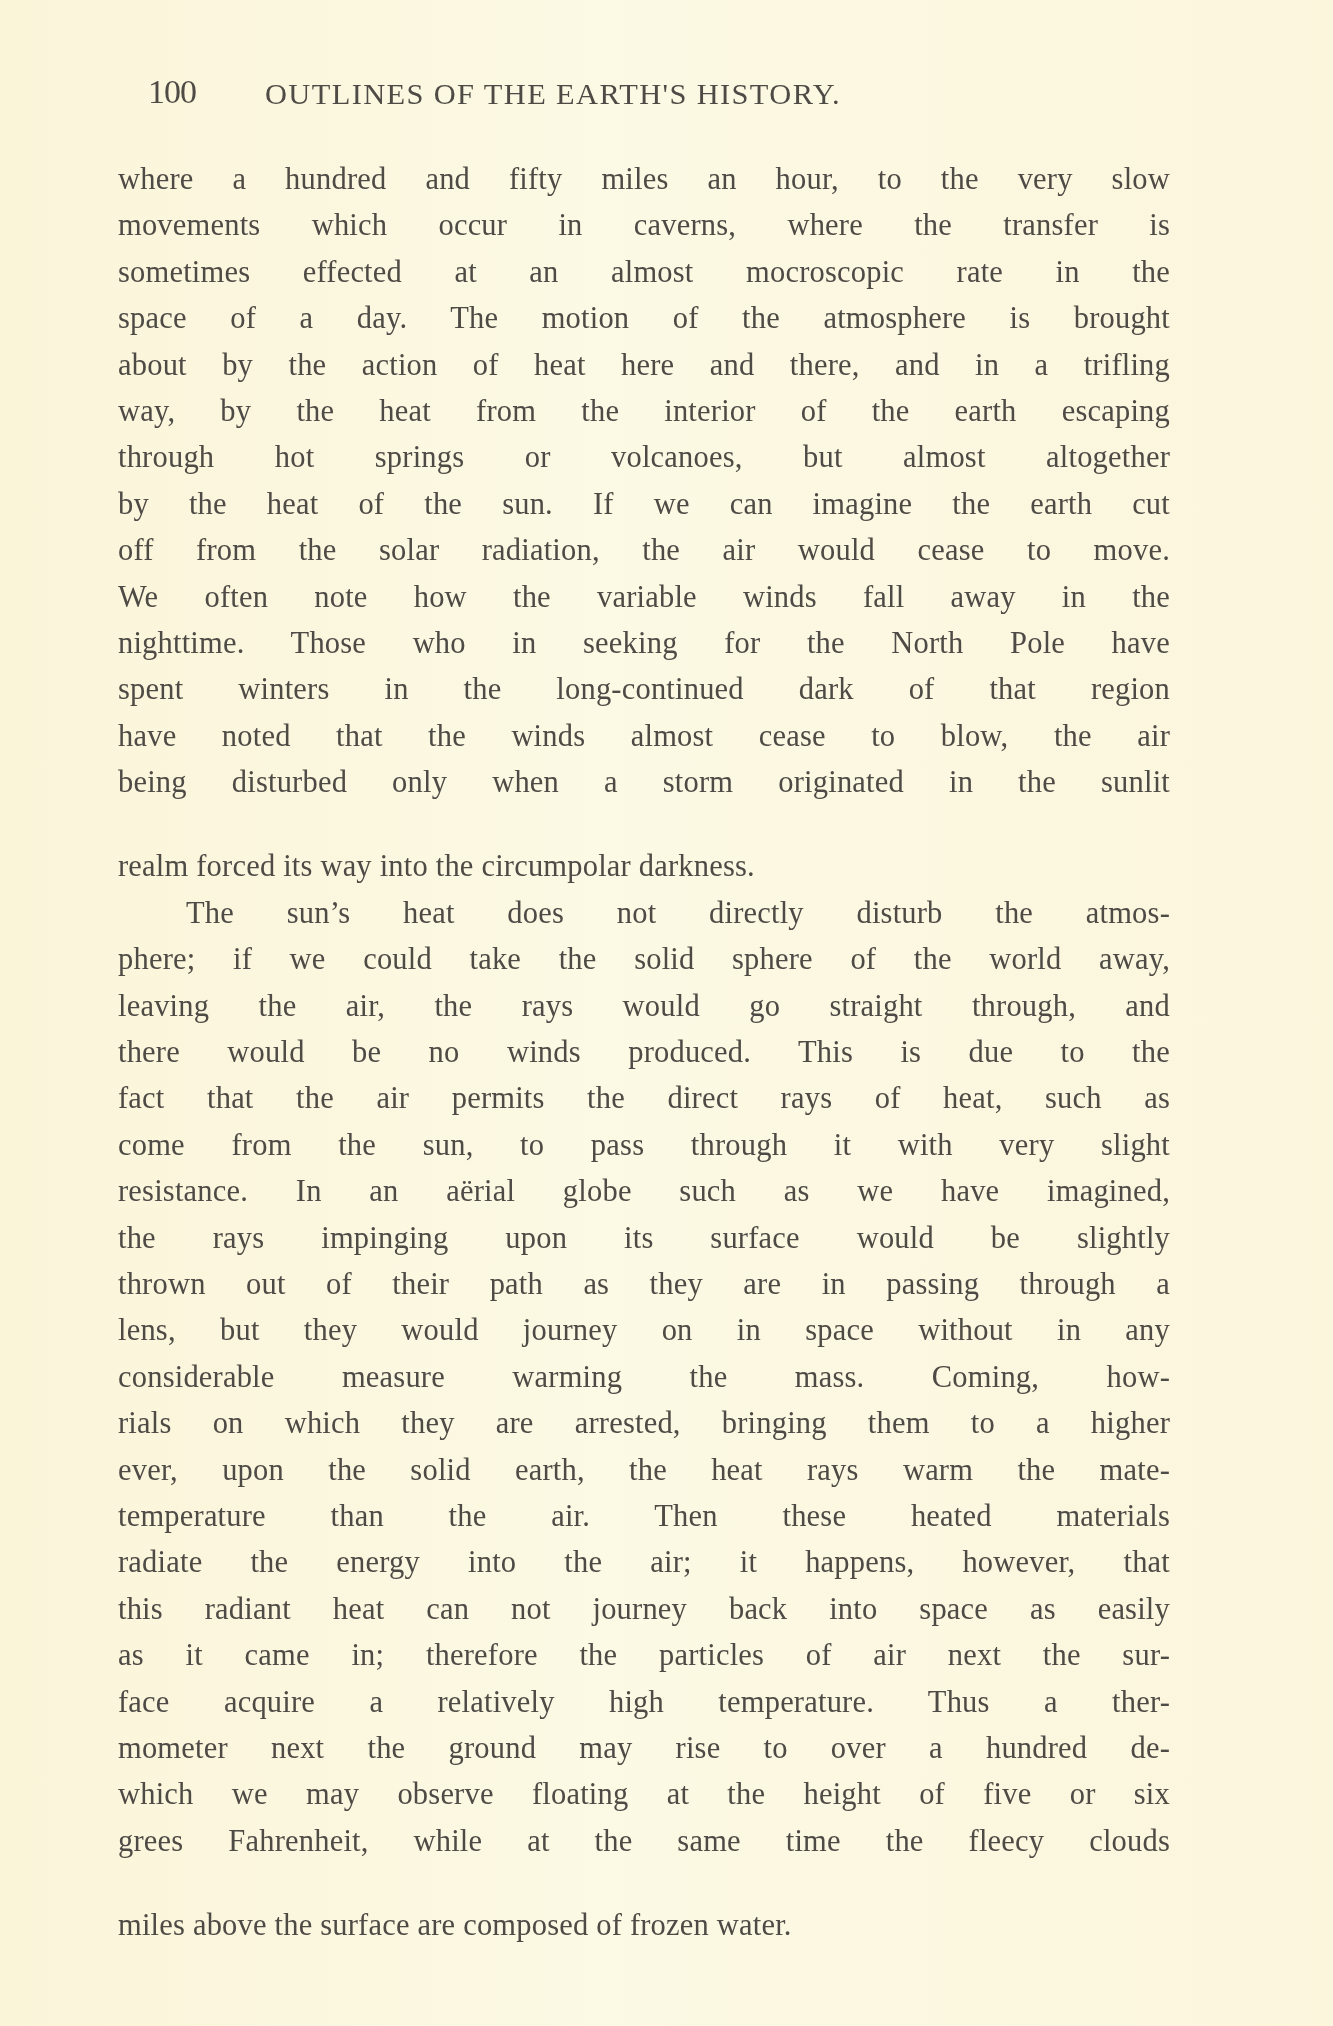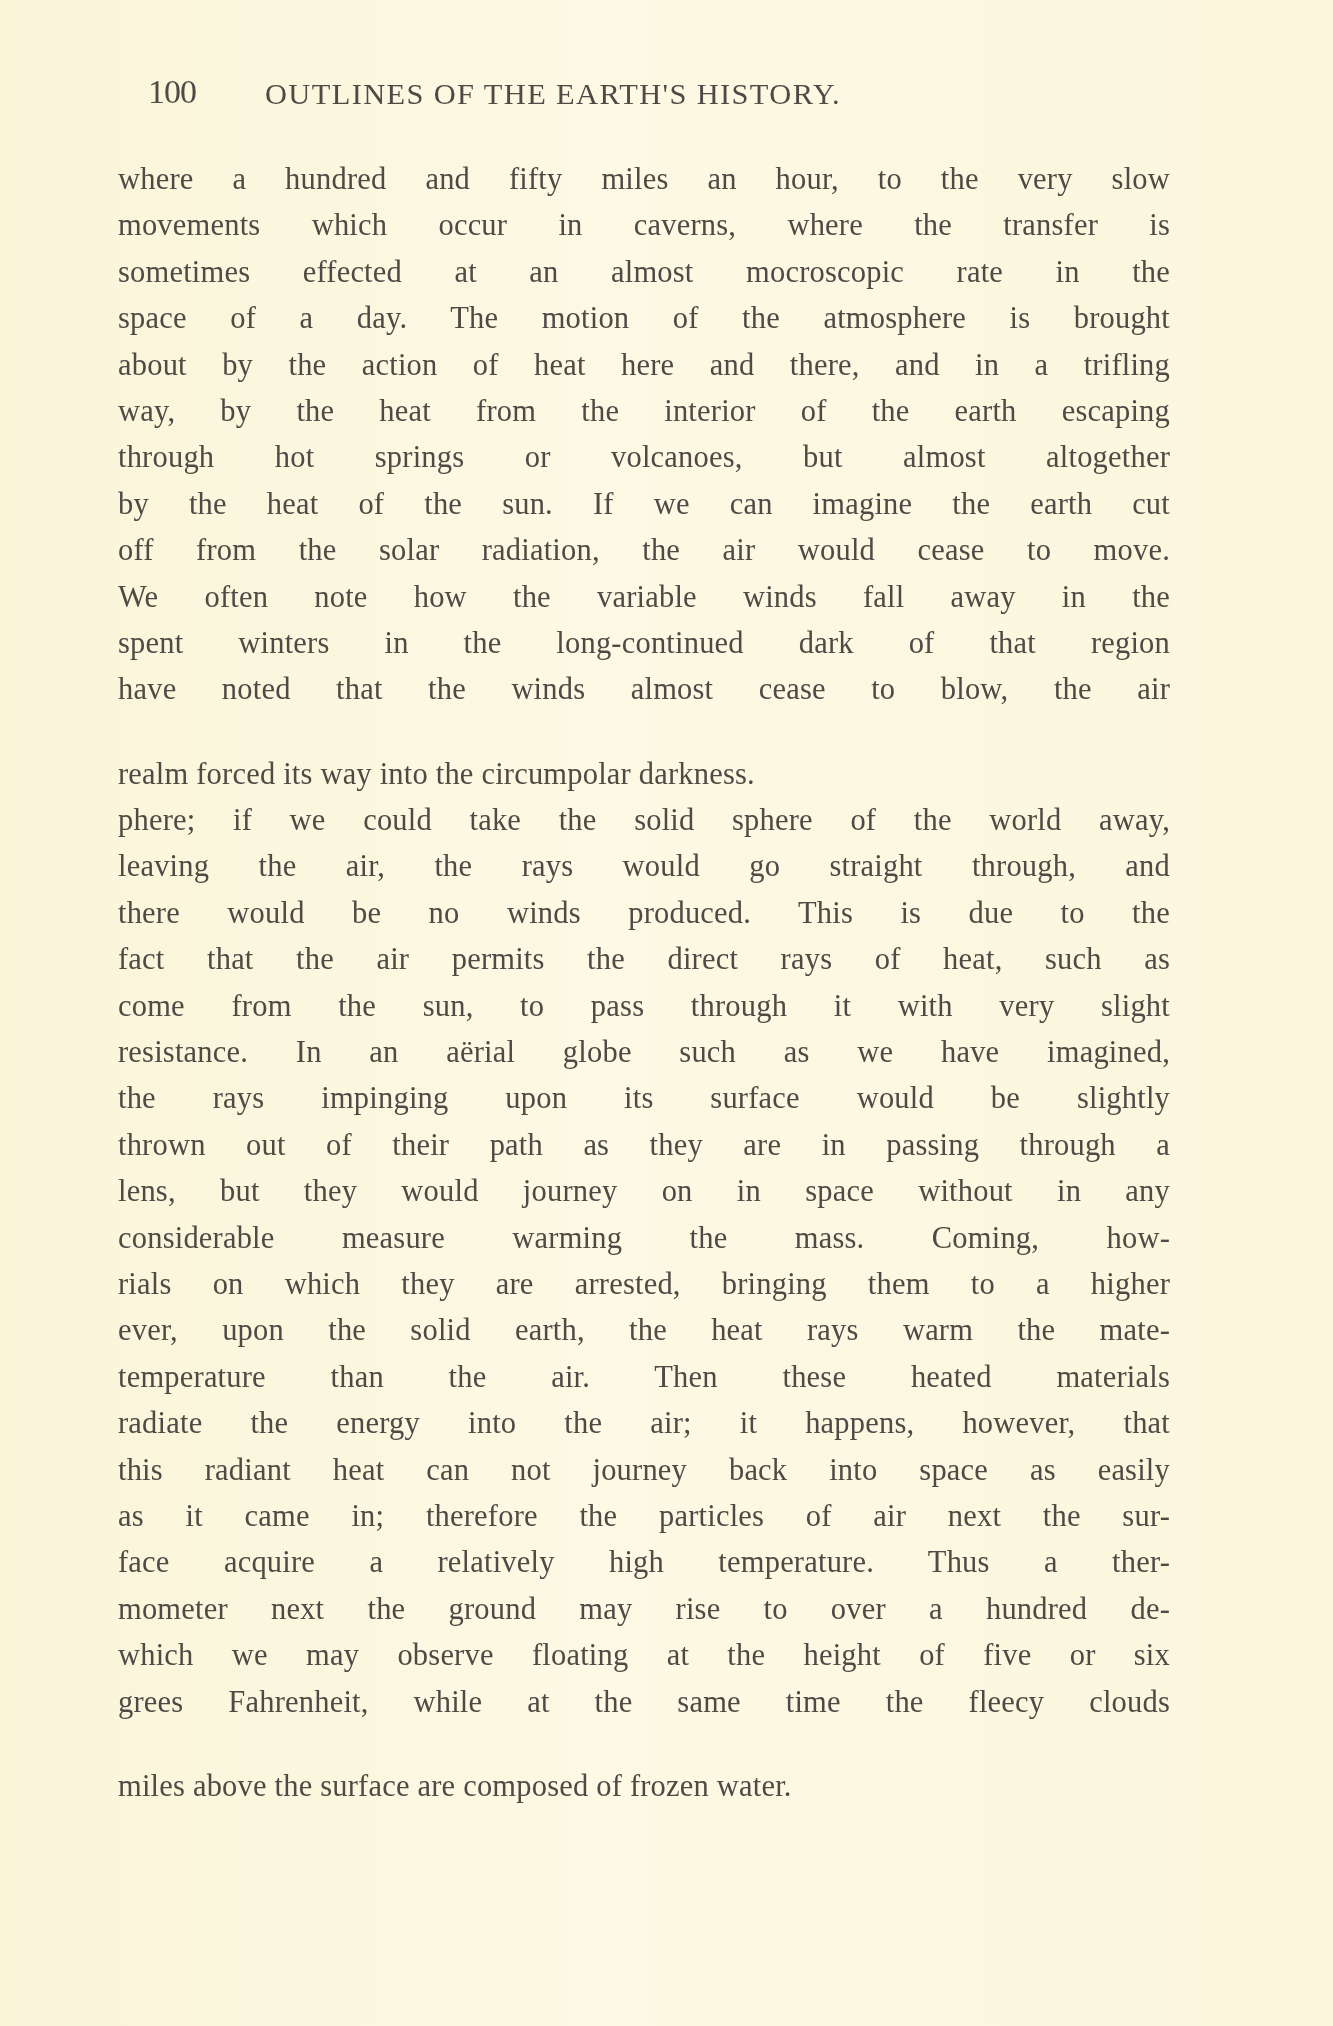--- a/index.html
+++ b/index.html
@@ -53,25 +53,28 @@
       <div class="line">where a hundred and fifty miles an hour, to the very slow</div>
       <div class="line">movements which occur in caverns, where the transfer is</div>
       <div class="line">sometimes effected at an almost mocroscopic rate in the</div>
       <div class="line">space of a day.  The motion of the atmosphere is brought</div>
       <div class="line">about by the action of heat here and there, and in a trifling</div>
       <div class="line">way, by the heat from the interior of the earth escaping</div>
       <div class="line">through hot springs or volcanoes, but almost altogether</div>
       <div class="line">by the heat of the sun.  If we can imagine the earth cut</div>
       <div class="line">off from the solar radiation, the air would cease to move.</div>
       <div class="line">We often note how the variable winds fall away in the</div>
+      <div class="line">nighttime.  Those who in seeking for the North Pole have</div>
       <div class="line">spent winters in the long-continued dark of that region</div>
       <div class="line">have noted that the winds almost cease to blow, the air</div>
+      <div class="line">being disturbed only when a storm originated in the sunlit</div>
       <div class="line last">realm forced its way into the circumpolar darkness.</div>
     </div>
     <div class="paragraph">
+      <div class="line indent">The sun’s heat does not directly disturb the atmos-</div>
       <div class="line">phere; if we could take the solid sphere of the world away,</div>
       <div class="line">leaving the air, the rays would go straight through, and</div>
       <div class="line">there would be no winds produced.  This is due to the</div>
       <div class="line">fact that the air permits the direct rays of heat, such as</div>
       <div class="line">come from the sun, to pass through it with very slight</div>
       <div class="line">resistance.  In an aërial globe such as we have imagined,</div>
       <div class="line">the rays impinging upon its surface would be slightly</div>
       <div class="line">thrown out of their path as they are in passing through a</div>
       <div class="line">lens, but they would journey on in space without in any</div>
       <div class="line">considerable measure warming the mass.  Coming, how-</div>

